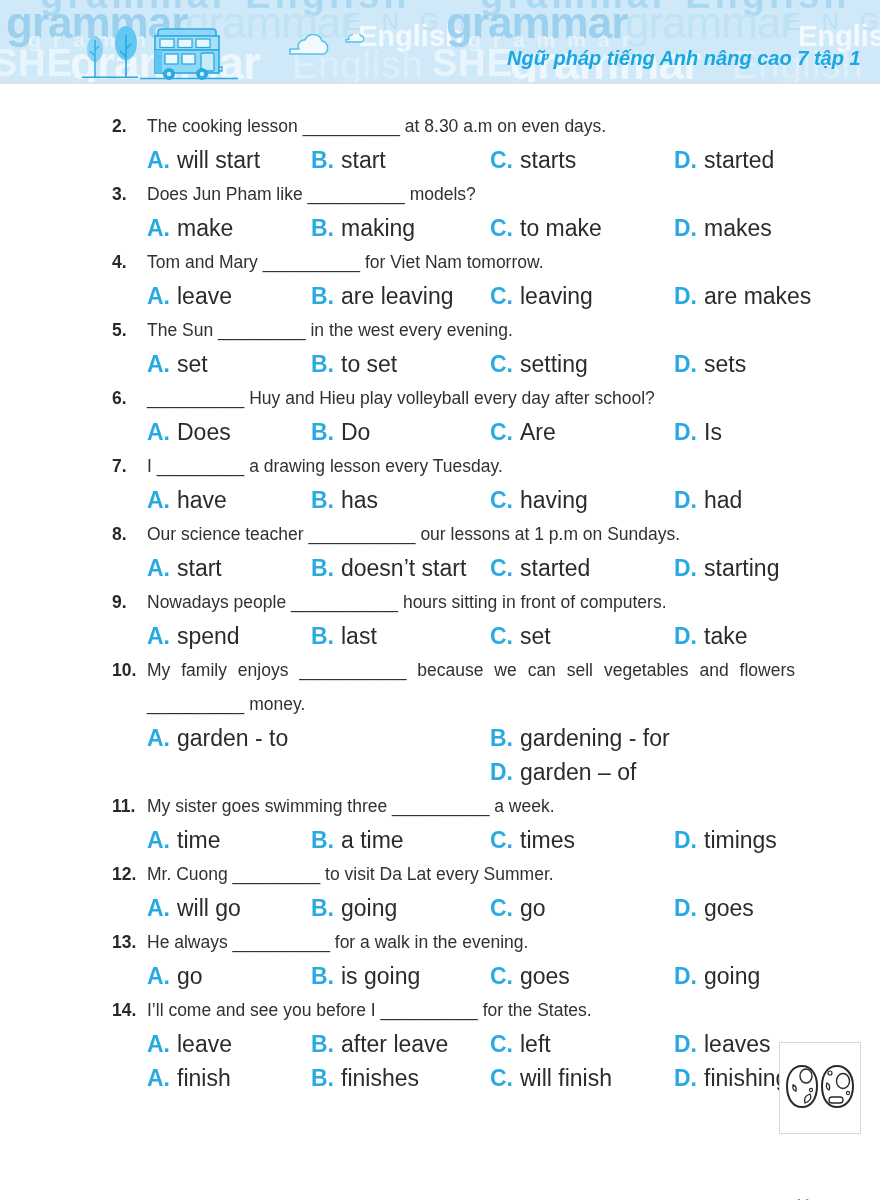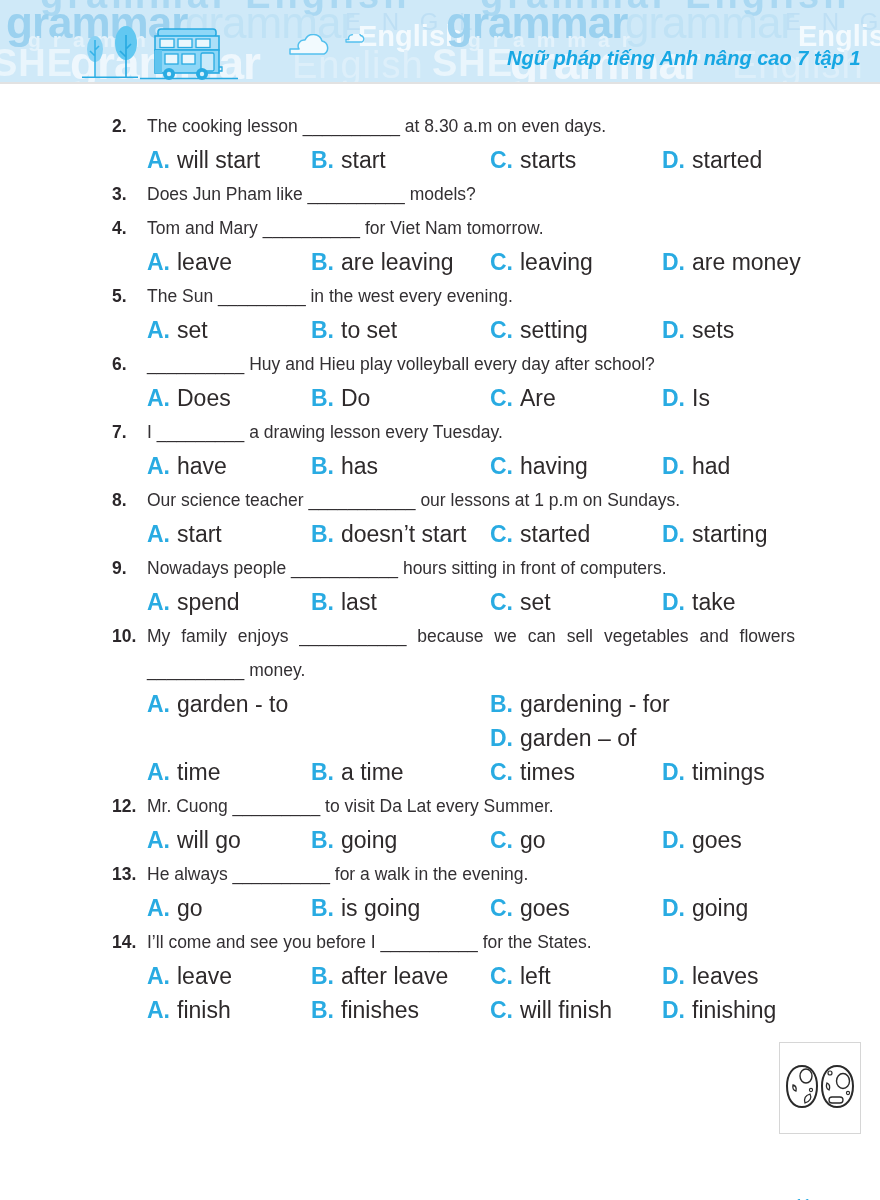--- a/index.html
+++ b/index.html
@@ -31,21 +31,21 @@
   #header-art{left:40px;top:26px;}
   #clouds{left:280px;top:34px;}
   
   #questions{position:absolute;left:112px;top:109px;width:683px;}
   .qline{display:flex;line-height:34px;font-size:17.5px;color:#333033;}
   .qnum{flex:0 0 35px;font-weight:700;color:#2b272a;}
   .qtext{flex:1;white-space:nowrap;}
   .qtext.justify{white-space:normal;text-align:justify;text-align-last:justify;}
   .optrow{position:relative;height:34px;line-height:34px;font-size:23px;}
   .opt{position:absolute;top:0;white-space:nowrap;}
-  .opt.c0{left:35px}.opt.c1{left:199px}.opt.c2{left:378px}.opt.c3{left:550px}
+  .opt.c0{left:35px}.opt.c1{left:199px}.opt.c2{left:378px}.opt.c3{left:562px}
   .olabel{color:#29abe2;font-weight:700;margin-right:7px;}
   
   #egg-box{
     position:absolute;left:779px;top:1042px;width:80px;height:90px;
     background:#ffffff;border:1px solid #d6d6d6;display:flex;align-items:center;justify-content:center;
   }
   
   #footer{
     position:absolute;top:1162px;right:64px;display:flex;align-items:center;
     font-size:17px;color:#29abe2;line-height:24px;margin-top:32px;
@@ -135,31 +135,37 @@
           <span class="opt c1"><b class="olabel">B.</b><span class="otext">start</span></span>
           <span class="opt c2"><b class="olabel">C.</b><span class="otext">starts</span></span>
           <span class="opt c3"><b class="olabel">D.</b><span class="otext">started</span></span>
         </div>
       </div>
       <div class="q">
         <div class="qline">
           <span class="qnum">3.</span>
           <span class="qtext">Does Jun Pham like __________ models?</span>
         </div>
+        <div class="optrow">
+          <span class="opt c0"><b class="olabel">A.</b><span class="otext">make</span></span>
+          <span class="opt c1"><b class="olabel">B.</b><span class="otext">making</span></span>
+          <span class="opt c2"><b class="olabel">C.</b><span class="otext">to make</span></span>
+          <span class="opt c3"><b class="olabel">D.</b><span class="otext">makes</span></span>
+        </div>
       </div>
       <div class="q">
         <div class="qline">
           <span class="qnum">4.</span>
           <span class="qtext">Tom and Mary __________ for Viet Nam tomorrow.</span>
         </div>
         <div class="optrow">
           <span class="opt c0"><b class="olabel">A.</b><span class="otext">leave</span></span>
           <span class="opt c1"><b class="olabel">B.</b><span class="otext">are leaving</span></span>
           <span class="opt c2"><b class="olabel">C.</b><span class="otext">leaving</span></span>
-          <span class="opt c3"><b class="olabel">D.</b><span class="otext">are money</span></span>
+          <span class="opt c3"><b class="olabel">D.</b><span class="otext">are makes</span></span>
         </div>
       </div>
       <div class="q">
         <div class="qline">
           <span class="qnum">5.</span>
           <span class="qtext">The Sun _________ in the west every evening.</span>
         </div>
         <div class="optrow">
           <span class="opt c0"><b class="olabel">A.</b><span class="otext">set</span></span>
           <span class="opt c1"><b class="olabel">B.</b><span class="otext">to set</span></span>
@@ -226,20 +232,24 @@
         </div>
         <div class="optrow">
           <span class="opt c0"><b class="olabel">A.</b><span class="otext">garden - to</span></span>
           <span class="opt c2"><b class="olabel">B.</b><span class="otext">gardening - for</span></span>
         </div>
         <div class="optrow">
           <span class="opt c2"><b class="olabel">D.</b><span class="otext">garden – of</span></span>
         </div>
       </div>
       <div class="q">
+        <div class="qline">
+          <span class="qnum">11.</span>
+          <span class="qtext">My sister goes swimming three __________ a week.</span>
+        </div>
         <div class="optrow">
           <span class="opt c0"><b class="olabel">A.</b><span class="otext">time</span></span>
           <span class="opt c1"><b class="olabel">B.</b><span class="otext">a time</span></span>
           <span class="opt c2"><b class="olabel">C.</b><span class="otext">times</span></span>
           <span class="opt c3"><b class="olabel">D.</b><span class="otext">timings</span></span>
         </div>
       </div>
       <div class="q">
         <div class="qline">
           <span class="qnum">12.</span>

